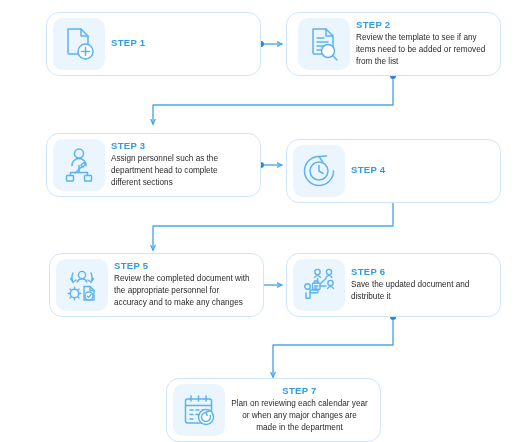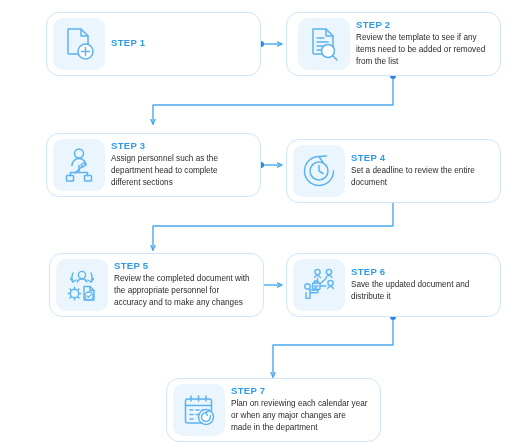--- a/index.html
+++ b/index.html
@@ -169,21 +169,20 @@
     <div class="icon-tile">
       <svg width="38" height="38" viewBox="0 0 38 38" fill="none" stroke="#5cb3f0" stroke-width="1.5" stroke-linecap="round" stroke-linejoin="round">
         <circle cx="19" cy="19" r="9"></circle>
         <path d="M19 13.5 v5.5 l4 2.5"></path>
         <path d="M19 4.5 a14.5 14.5 0 1 0 14.5 14.5"></path>
         <path d="M26.5 4 l-7.5 0.5 l4 6"></path>
       </svg>
     </div>
     <div class="card-text">
       <p class="step-label">STEP 4</p>
-      <p class="step-desc">Set a deadline to review the entire document</p>
     </div>
   </div>
 
   <div class="card" style="left:41px; top:253px; width:215px; height:64px;">
     <div class="icon-tile">
       <svg width="38" height="38" viewBox="0 0 38 38" fill="none" stroke="#5cb3f0" stroke-width="1.4" stroke-linecap="round" stroke-linejoin="round">
         <circle cx="19" cy="9" r="3.6"></circle>
         <path d="M14.2 16 a5.2 5.2 0 0 1 9.6 0"></path>
         <path d="M10 7 a10 10 0 0 0 0 9"></path>
         <path d="M7.6 12.5 L10 16 l3.2 -2"></path>
@@ -221,21 +220,21 @@
         <path d="M10 24 h8 v1.8 a1 1 0 0 1 -1 1 h-7 z"></path>
         <path d="M10 26.8 v5.5 h-4 v-5.5"></path>
       </svg>
     </div>
     <div class="card-text">
       <p class="step-label">STEP 6</p>
       <p class="step-desc">Save the updated document and distribute it</p>
     </div>
   </div>
 
-  <div class="card" style="left:158px; top:378px; width:215px; height:64px;">
+  <div class="card" style="left:158px; top:378px; width:215px; height:64px;text-align:center;">
     <div class="icon-tile">
       <svg width="38" height="38" viewBox="0 0 38 38" fill="none" stroke="#5cb3f0" stroke-width="1.5" stroke-linecap="round" stroke-linejoin="round">
         <rect x="5.5" y="8" width="26" height="24" rx="2"></rect>
         <path d="M5.5 14.5 h26"></path>
         <path d="M11 5 v5 M18.5 5 v5 M26 5 v5"></path>
         <path d="M10 19 h3 M16 19 h3 M22 19 h3 M10 23.5 h3 M16 23.5 h3 M10 28 h3"></path>
         <circle cx="26" cy="26" r="7.5" fill="#ffffff"></circle>
         <path d="M26 21.5 a4.5 4.5 0 1 0 4.2 3"></path>
         <path d="M29.2 20 l-3.4 1.3 l1.4 3.1"></path>
       </svg>

